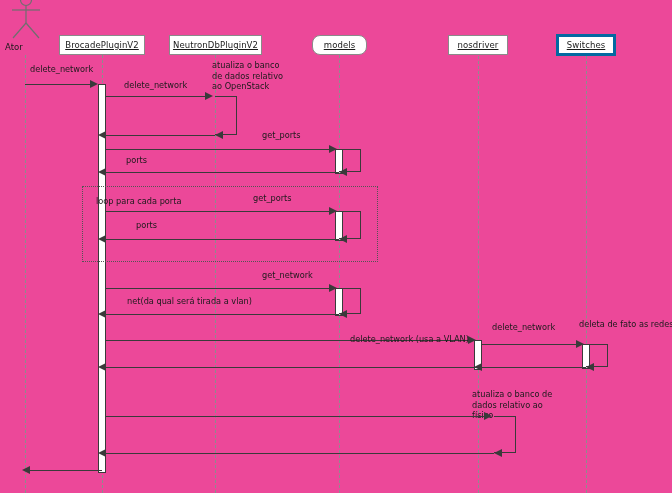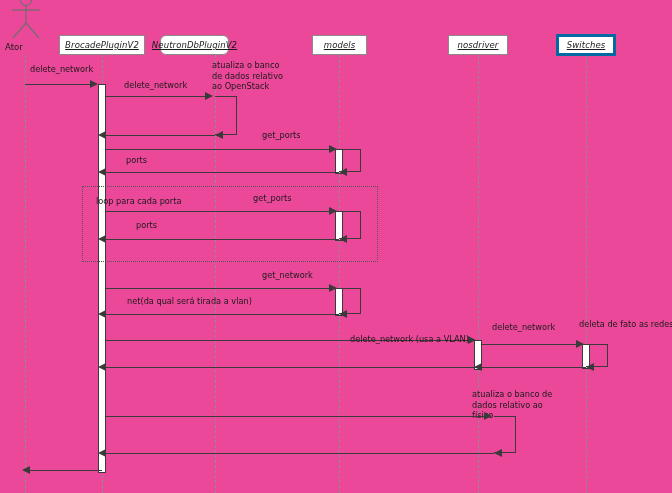--- a/index.html
+++ b/index.html
@@ -28,21 +28,20 @@
     font-size: 8.5px;
     color: #1a1a1a;
     white-space: nowrap;
   }
   .participant.highlight {
     border: 3px solid #0369a1;
   }
   .participant .plabel {
     text-decoration: underline;
     letter-spacing: 0.1px;
-    font-style: italic;
   }
   
   .lifeline {
     position: absolute;
     width: 0;
     border-left: 1px dashed #8d8d8d;
   }
   
   .activation {
     position: absolute;
@@ -127,24 +126,24 @@
     <line x1="17" y1="11.5" x2="17" y2="29" stroke="#6f6f6f" stroke-width="1.2"></line>
     <line x1="3" y1="16" x2="31" y2="16" stroke="#6f6f6f" stroke-width="1.2"></line>
     <line x1="17" y1="29" x2="4" y2="44" stroke="#6f6f6f" stroke-width="1.2"></line>
     <line x1="17" y1="29" x2="30" y2="44" stroke="#6f6f6f" stroke-width="1.2"></line>
   </svg>
   <div class="actor-label" style="left:5px; top:42px;">Ator</div>
 
   <div class="participant" style="left:59px; top:35px; width:86px;">
     <span class="plabel">BrocadePluginV2</span>
   </div>
-  <div class="participant" style="left:160px; top:35px; width:69px;border-radius:6px;">
+  <div class="participant" style="left:169px; top:35px; width:93px;">
     <span class="plabel">NeutronDbPluginV2</span>
   </div>
-  <div class="participant" style="left:312px; top:35px; width:55px;">
+  <div class="participant" style="left:312px; top:35px; width:55px;border-radius:8px;">
     <span class="plabel">models</span>
   </div>
   <div class="participant" style="left:448px; top:35px; width:60px;">
     <span class="plabel">nosdriver</span>
   </div>
   <div class="participant highlight" style="left:556px; top:34px; width:60px; height:22px;">
     <span class="plabel">Switches</span>
   </div>
 
   <div class="lifeline" style="left:25px; top:55px; height:438px;"></div>

